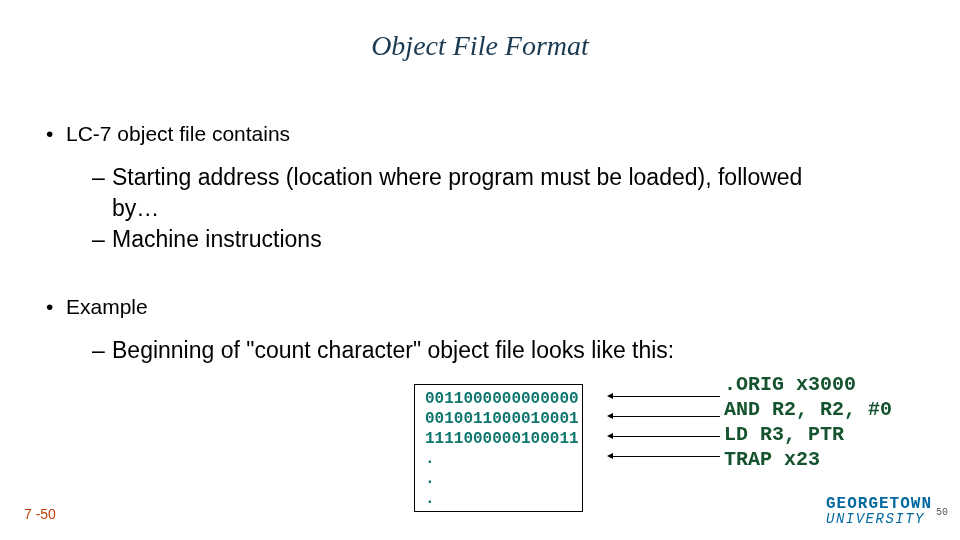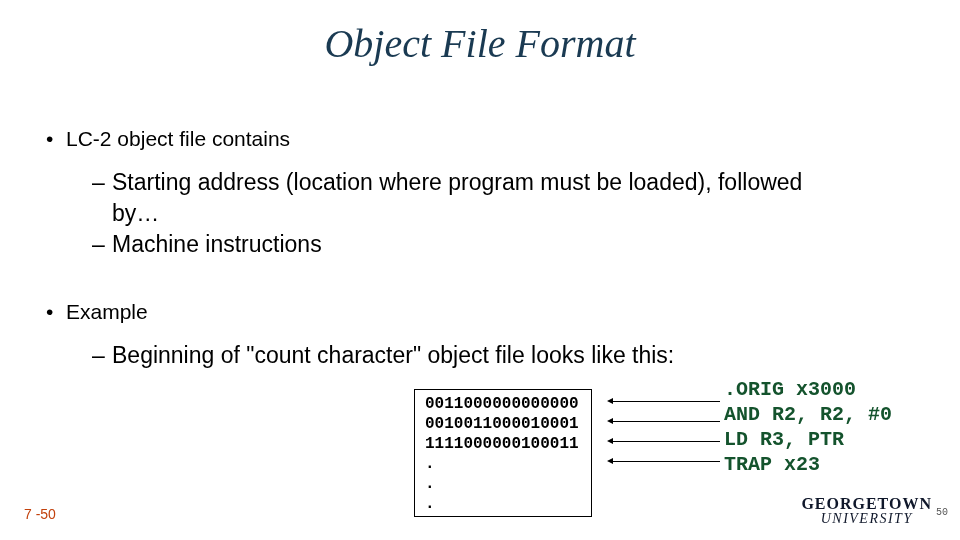--- a/index.html
+++ b/index.html
@@ -7,24 +7,24 @@
     width: 960px;
     height: 540px;
     background: #ffffff;
     font-family: Arial, Helvetica, sans-serif;
     color: #000000;
     position: relative;
     overflow: hidden;
   }
   .title {
     font-family: Georgia, 'Times New Roman', serif;
-    font-size: 40px;
+    font-size: 28px;
     color: #1a3a52;
     text-align: center;
-    padding-top: 20px;
+    padding-top: 30px;
     font-style: italic;
     font-weight: 400;
   }
   .content {
     padding: 60px 40px 0 40px;
   }
   .bullet1 {
     font-size: 21px;
     margin-left: 26px;
     margin-bottom: 16px;
@@ -55,25 +55,25 @@
   .example-block {
     margin-top: 12px;
     margin-left: 72px;
     position: relative;
   }
   .obj-box {
     position: absolute;
     left: 230px;
     top: 6px;
     border: 1px solid #000;
-    padding: 4px 12px 2px 10px;
+    padding: 4px 3px 2px 10px;
     font-family: 'Courier New', monospace;
     font-size: 16px;
     font-weight: bold;
-    color: #000000;
+    color: #0f766e;
     line-height: 1.25;
   }
   .annotations {
     position: absolute;
     left: 540px;
     top: -6px;
     font-family: 'Courier New', monospace;
     font-size: 20px;
     font-weight: bold;
     color: #14532d;
@@ -105,44 +105,44 @@
     right: 12px;
     bottom: 22px;
     font-size: 10px;
     color: #555;
     font-family: Liberation Mono, monospace;
   }
   .logo {
     position: absolute;
     right: 28px;
     bottom: 14px;
-    text-align: center;
-    font-family: Liberation Serif, serif;
-    color: #0f172a;
+    text-align: left;
+    font-family: Liberation Mono, monospace;
+    color: #0369a1;
     line-height: 1;
   }
   .logo-top {
     font-size: 16px;
     letter-spacing: 1px;
     font-weight: bold;
   }
   .logo-bot {
     font-size: 14px;
     letter-spacing: 1.5px;
     font-style: italic;
   }
 </style>
 </head>
 <body>
 
 <div class="title">Object File Format</div>
 
 <div class="content">
 
-  <div class="bullet1">LC-2 object file contains</div>
+  <div class="bullet1">LC-7 object file contains</div>
   <div class="sub-list">
     <div class="sub-item">Starting address (location where program must be loaded), followed by…</div>
     <div class="sub-item">Machine instructions</div>
   </div>
 
   <div class="bullet1">Example</div>
   <div class="sub-list" style="margin-bottom:0;">
     <div class="sub-item">Beginning of "count character" object file looks like this:</div>
 
     <div class="example-block">

